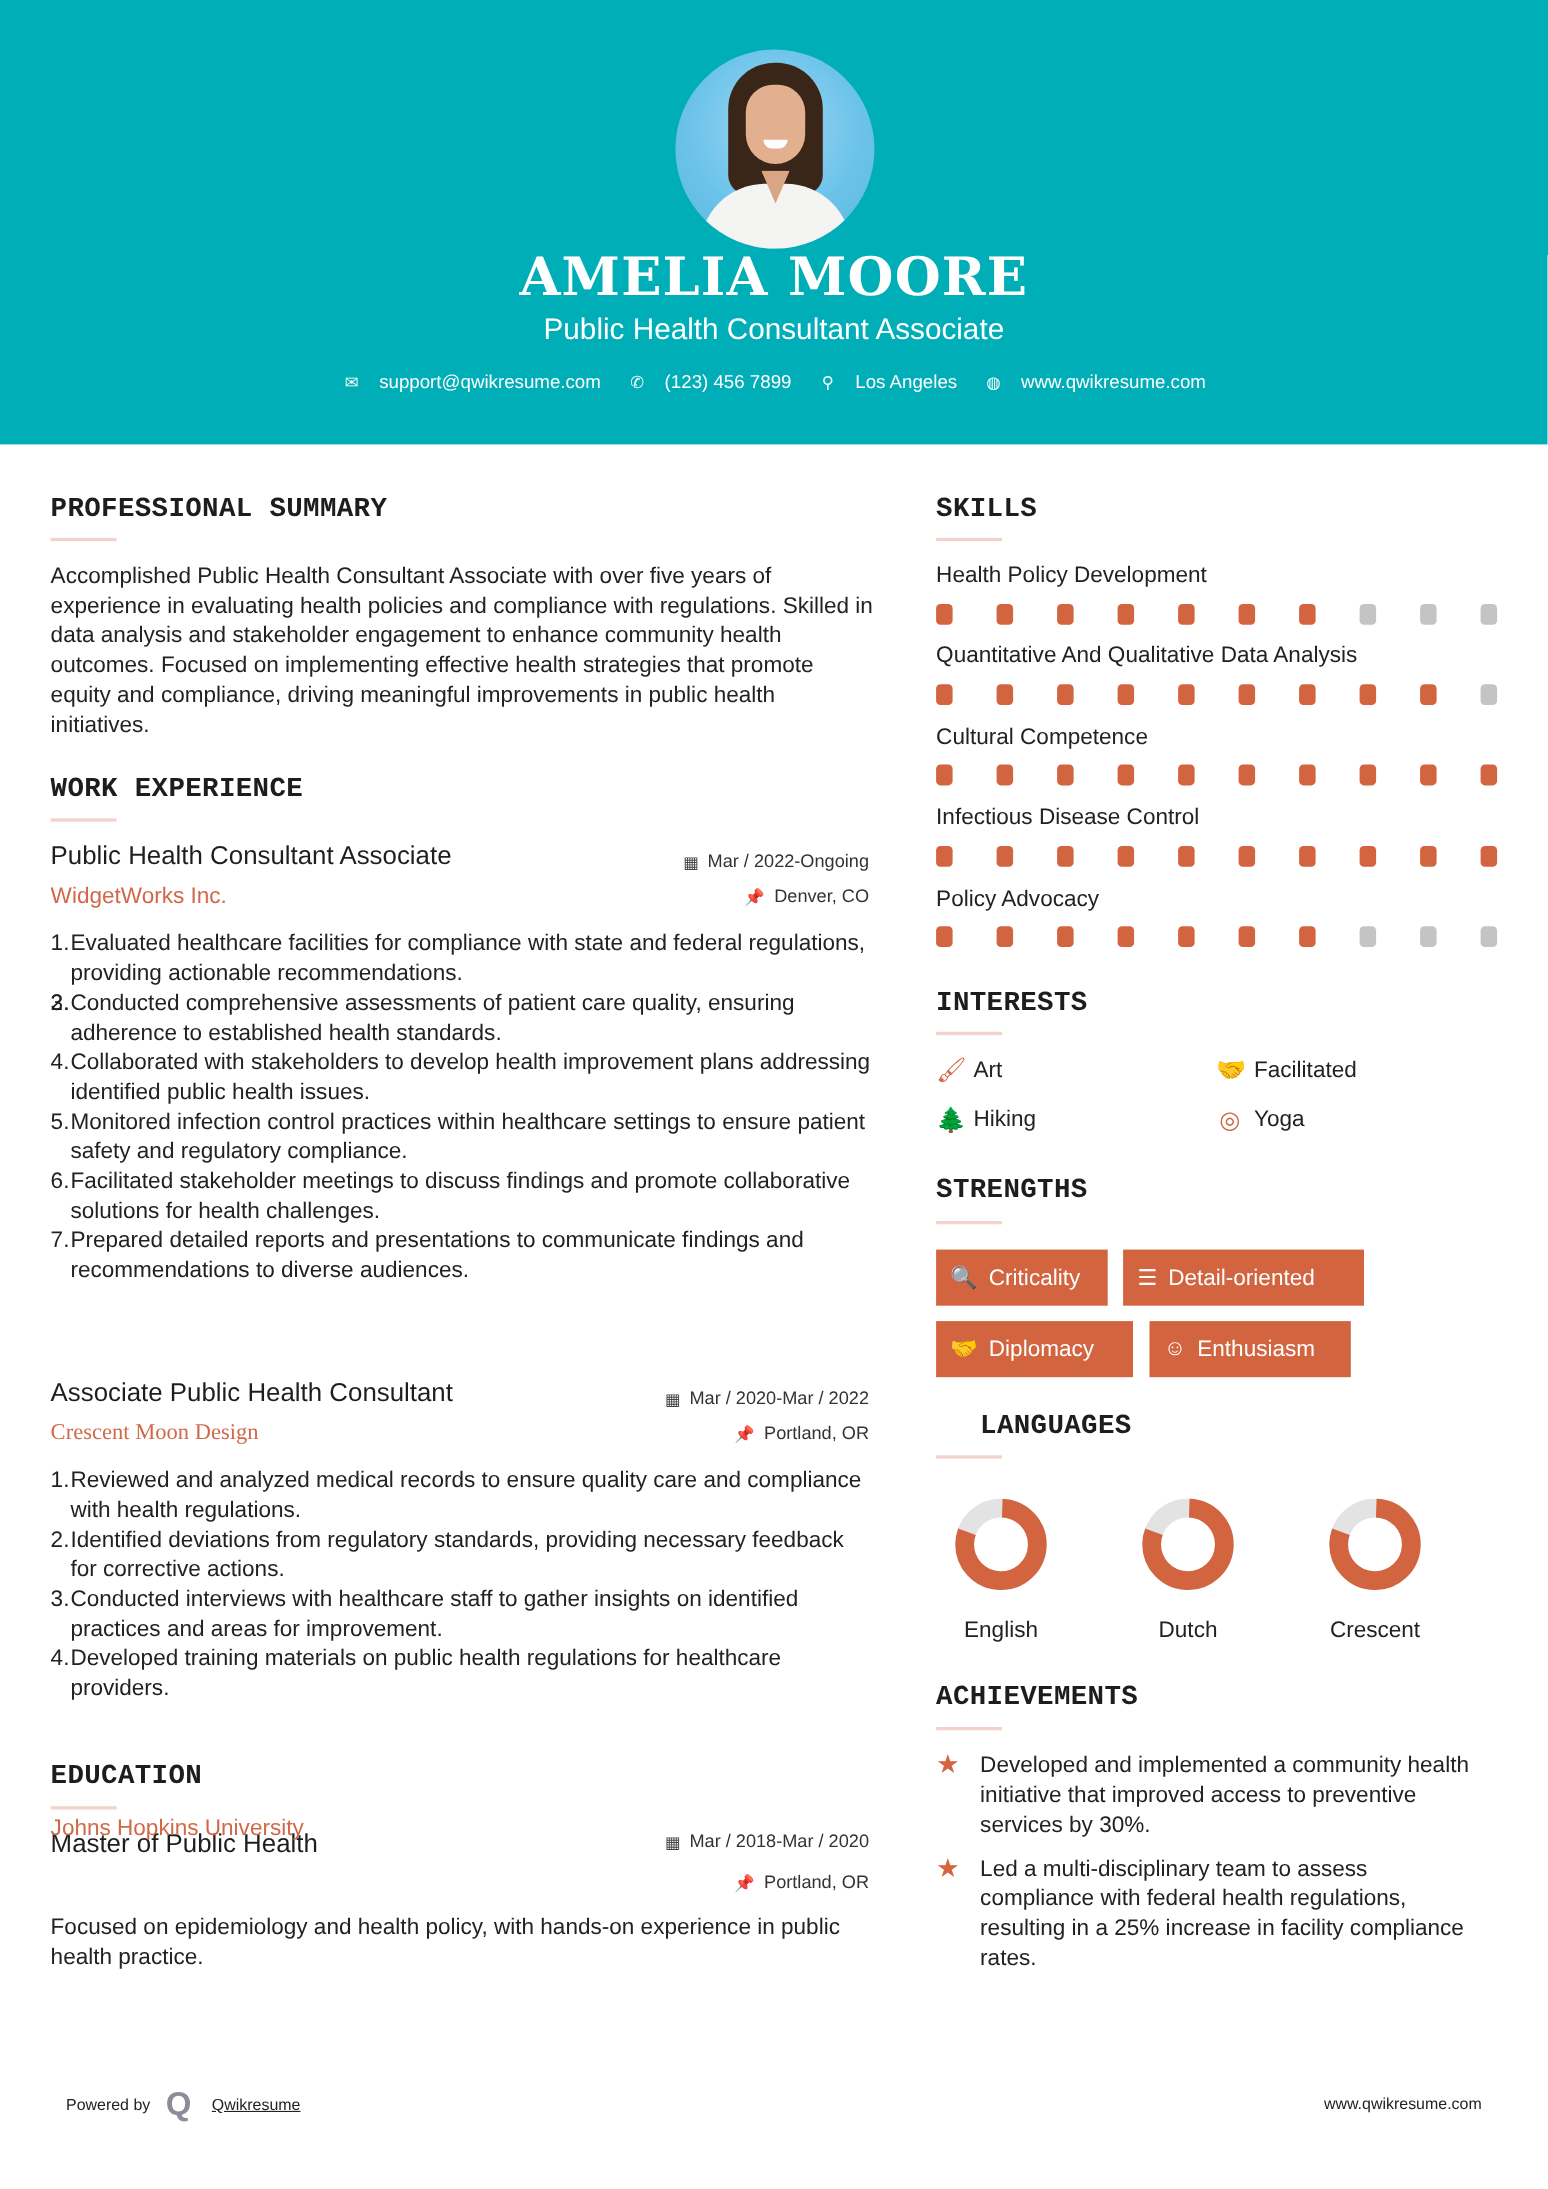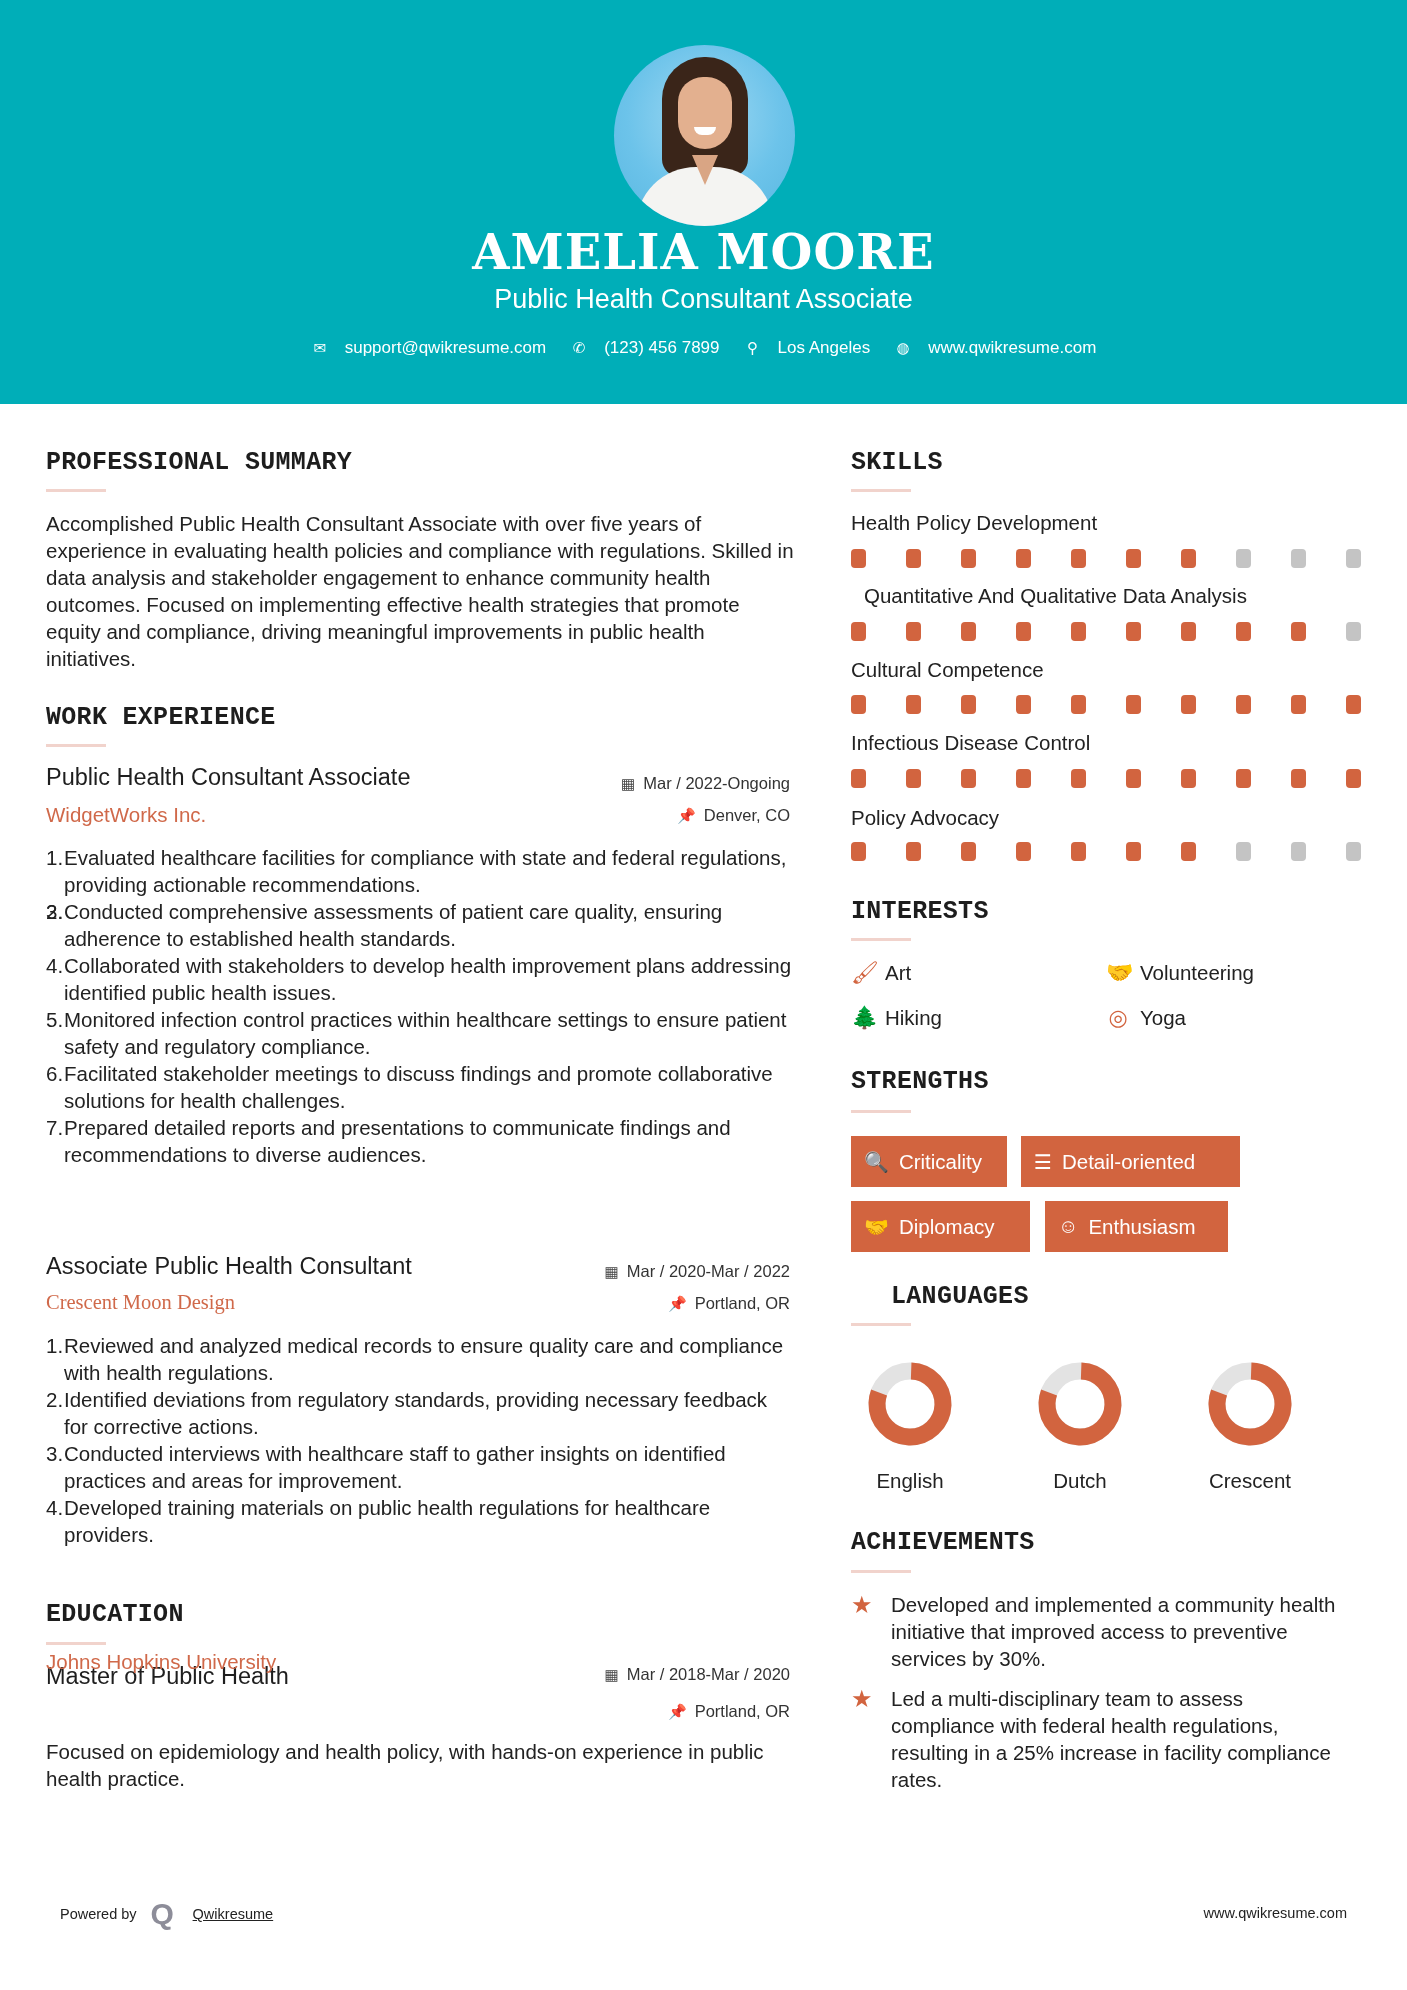--- a/index.html
+++ b/index.html
@@ -157,21 +157,21 @@
     <span class="dot"></span>
     <span class="dot"></span>
     <span class="dot"></span>
     <span class="dot"></span>
     <span class="dot"></span>
     <span class="dot"></span>
     <span class="dot off"></span>
     <span class="dot off"></span>
     <span class="dot off"></span>
   </div>
-<div class="skill-name" style="top:584px;margin-left:13px;">Quantitative And Qualitative Data Analysis</div>
+<div class="skill-name" style="top:584px;">Quantitative And Qualitative Data Analysis</div>
 <div class="dots" style="top:622px;">
     <span class="dot"></span>
     <span class="dot"></span>
     <span class="dot"></span>
     <span class="dot"></span>
     <span class="dot"></span>
     <span class="dot"></span>
     <span class="dot"></span>
     <span class="dot"></span>
     <span class="dot"></span>
@@ -218,21 +218,21 @@
   </div>
 
 <div class="sec-h" style="left:851px; top:897px;">INTERESTS</div>
 <div class="sec-u" style="left:851px; top:938px;"></div>
 <div class="interest" style="left:851px; top:960px;">
   <span class="ii">🖌</span>
   <span>Art</span>
 </div>
 <div class="interest" style="left:1106px; top:960px;">
   <span class="ii">🤝</span>
-  <span>Volunteering</span>
+  <span>Facilitated</span>
 </div>
 <div class="interest" style="left:851px; top:1005px;">
   <span class="ii">🌲</span>
   <span>Hiking</span>
 </div>
 <div class="interest" style="left:1106px; top:1005px;">
   <span class="ii">◎</span>
   <span>Yoga</span>
 </div>
 

